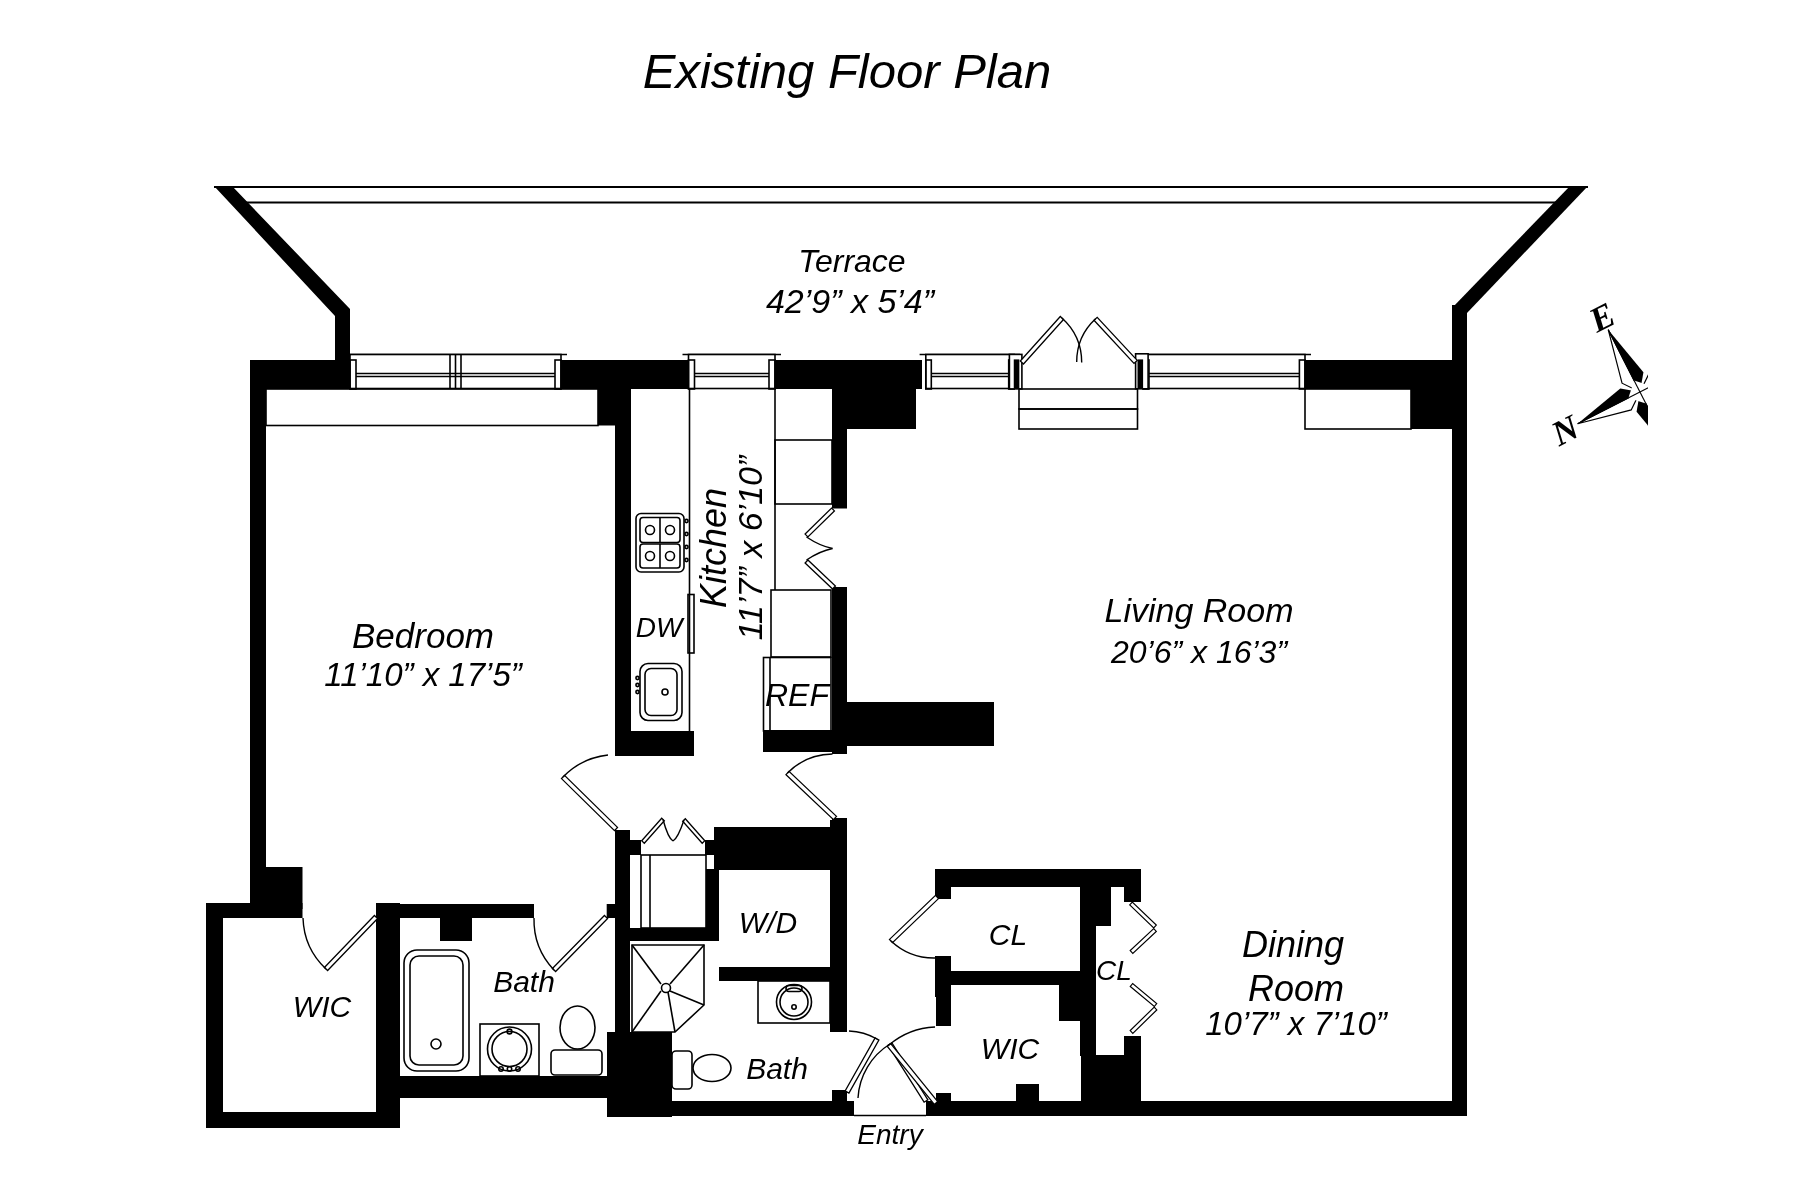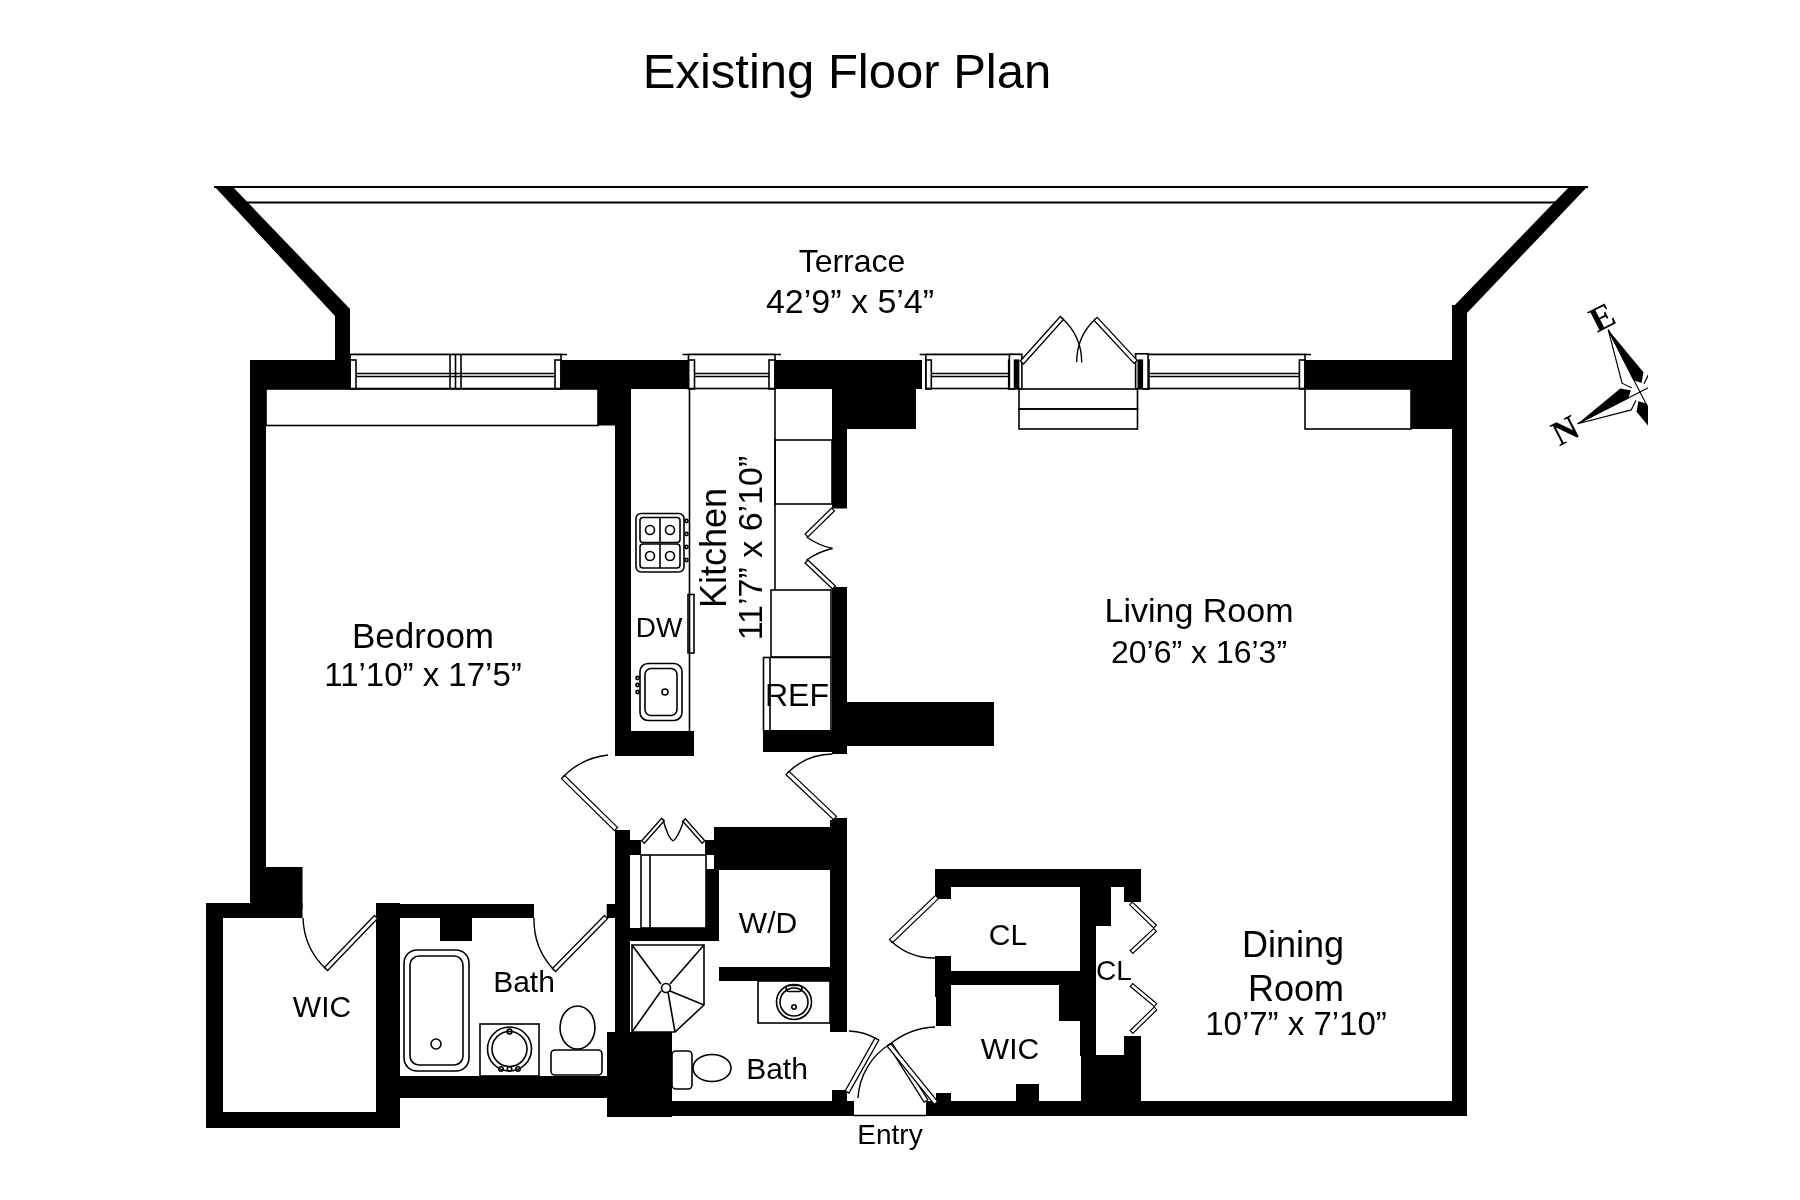--- a/index.html
+++ b/index.html
@@ -1,16 +1,16 @@
 <!DOCTYPE html>
 <html><head>
 <meta charset="utf-8">
 <style>
   html,body{margin:0;padding:0;background:#fff;}
-  .page{position:relative;width:1648px;height:1200px;background:#fff;overflow:hidden;}
+  .page{position:relative;width:1648px;height:1200px;background:#fff;overflow:hidden;font-style:italic;}
   svg{position:absolute;left:0;top:0;}
   text{font-family:"Liberation Sans",sans-serif;fill:#000;}
   .ser{font-family:"Liberation Serif",serif;font-weight:bold;}
 </style>
 </head>
 <body>
 <div class="page">
 <svg width="1800" height="1200" viewBox="0 0 1800 1200">
 <rect x="0" y="0" width="1800" height="1200" fill="#fff"></rect>
 

